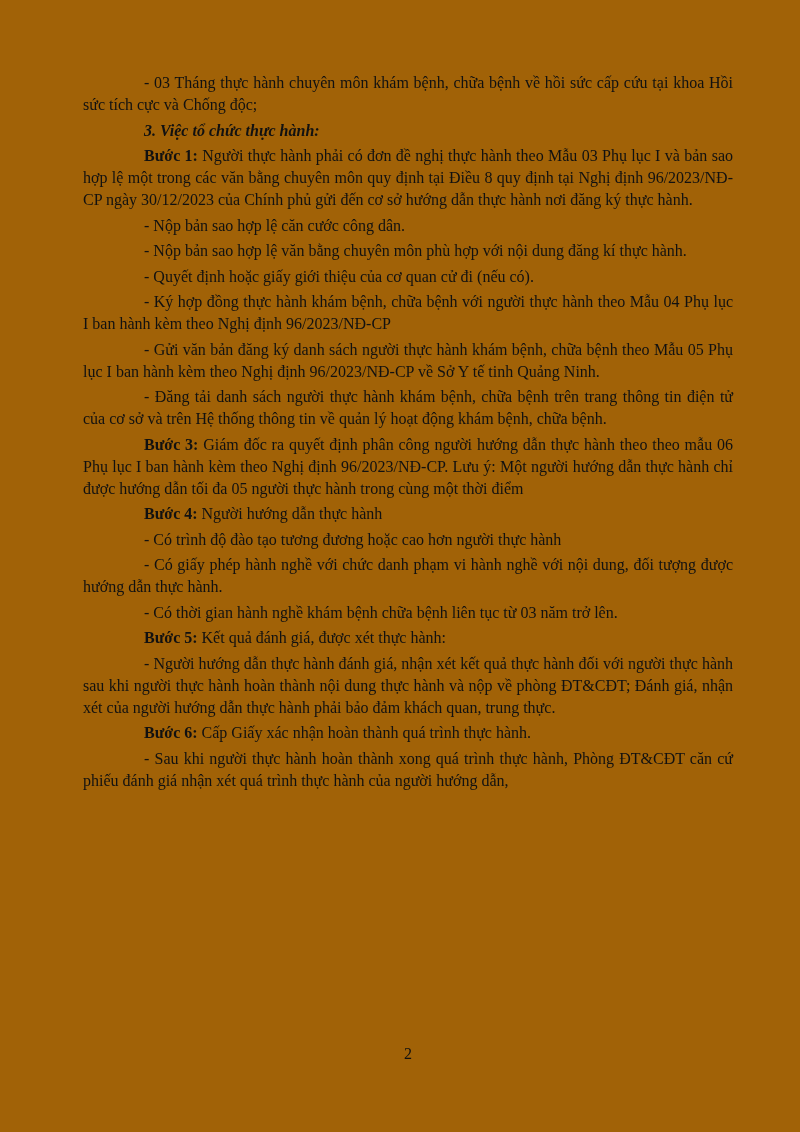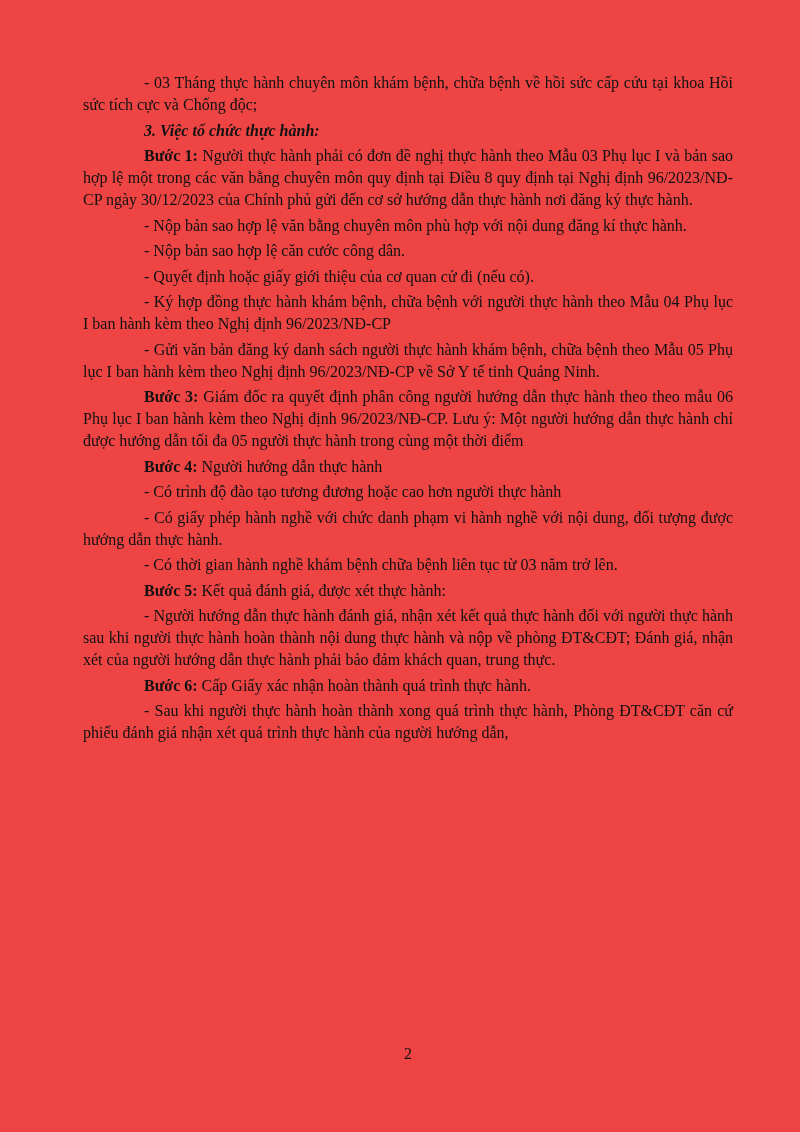--- a/index.html
+++ b/index.html
@@ -4,21 +4,21 @@
 <style>
   html, body {
     margin: 0;
     padding: 0;
     background: #ffffff;
   }
   .page {
     position: relative;
     width: 800px;
     height: 1132px;
-    background: #ef4444;
+    background: #a16207;
     overflow: hidden;
     font-family: "Liberation Serif", "DejaVu Serif", serif;
     color: #111111;
   }
   .doc-body {
     position: absolute;
     left: 83px;
     top: 72px;
     width: 650px;
     font-size: 16px;
@@ -49,25 +49,26 @@
   }
 </style>
 </head>
 <body>
 
 <div class="page">
   <div class="doc-body" id="doc-body">
       <p class="body"><span>- 03 Tháng thực hành chuyên môn khám bệnh, chữa bệnh về hồi sức cấp cứu tại khoa Hồi sức tích cực và Chống độc;</span></p>
       <p class="heading"><span>3. Việc tổ chức thực hành:</span></p>
       <p class="body"><b class="step-lead">Bước 1:</b><span> Người thực hành phải có đơn đề nghị thực hành theo Mẫu 03 Phụ lục I và bản sao hợp lệ một trong các văn bằng chuyên môn quy định tại Điều 8 quy định tại Nghị định 96/2023/NĐ-CP ngày 30/12/2023 của Chính phủ gửi đến cơ sở hướng dẫn thực hành nơi đăng ký thực hành.</span></p>
+      <p class="body"><span>- Nộp bản sao hợp lệ căn cước công dân.</span></p>
       <p class="body"><span>- Nộp bản sao hợp lệ văn bằng chuyên môn phù hợp với nội dung đăng kí thực hành.</span></p>
-      <p class="body"><span>- Nộp bản sao hợp lệ căn cước công dân.</span></p>
       <p class="body"><span>- Quyết định hoặc giấy giới thiệu của cơ quan cử đi (nếu có).</span></p>
       <p class="body"><span>- Ký hợp đồng thực hành khám bệnh, chữa bệnh với người thực hành theo Mẫu 04 Phụ lục I ban hành kèm theo Nghị định 96/2023/NĐ-CP</span></p>
       <p class="body"><span>- Gửi văn bản đăng ký danh sách người thực hành khám bệnh, chữa bệnh theo Mẫu 05 Phụ lục I ban hành kèm theo Nghị định 96/2023/NĐ-CP về Sở Y tế tinh Quảng Ninh.</span></p>
+      <p class="body"><span>- Đăng tải danh sách người thực hành khám bệnh, chữa bệnh trên trang thông tin điện tử của cơ sở và trên Hệ thống thông tin về quản lý hoạt động khám bệnh, chữa bệnh.</span></p>
       <p class="body"><b class="step-lead">Bước 3:</b><span> Giám đốc ra quyết định phân công người hướng dẫn thực hành theo theo mẫu 06 Phụ lục I ban hành kèm theo Nghị định 96/2023/NĐ-CP. Lưu ý: Một người hướng dẫn thực hành chỉ được hướng dẫn tối đa 05 người thực hành trong cùng một thời điểm</span></p>
       <p class="body"><b class="step-lead">Bước 4:</b><span> Người hướng dẫn thực hành</span></p>
       <p class="body"><span>- Có trình độ đào tạo tương đương hoặc cao hơn người thực hành</span></p>
       <p class="body"><span>- Có giấy phép hành nghề với chức danh phạm vi hành nghề với nội dung, đối tượng được hướng dẫn thực hành.</span></p>
       <p class="body"><span>- Có thời gian hành nghề khám bệnh chữa bệnh liên tục từ 03 năm trở lên.</span></p>
       <p class="body"><b class="step-lead">Bước 5:</b><span> Kết quả đánh giá, được xét thực hành:</span></p>
       <p class="body"><span>- Người hướng dẫn thực hành đánh giá, nhận xét kết quả thực hành đối với người thực hành sau khi người thực hành hoàn thành nội dung thực hành và nộp về phòng ĐT&amp;CĐT; Đánh giá, nhận xét của người hướng dẫn thực hành phải bảo đảm khách quan, trung thực.</span></p>
       <p class="body"><b class="step-lead">Bước 6:</b><span> Cấp Giấy xác nhận hoàn thành quá trình thực hành.</span></p>
       <p class="body"><span>- Sau khi người thực hành hoàn thành xong quá trình thực hành, Phòng ĐT&amp;CĐT căn cứ phiếu đánh giá nhận xét quá trình thực hành của người hướng dẫn,</span></p>
     </div>

